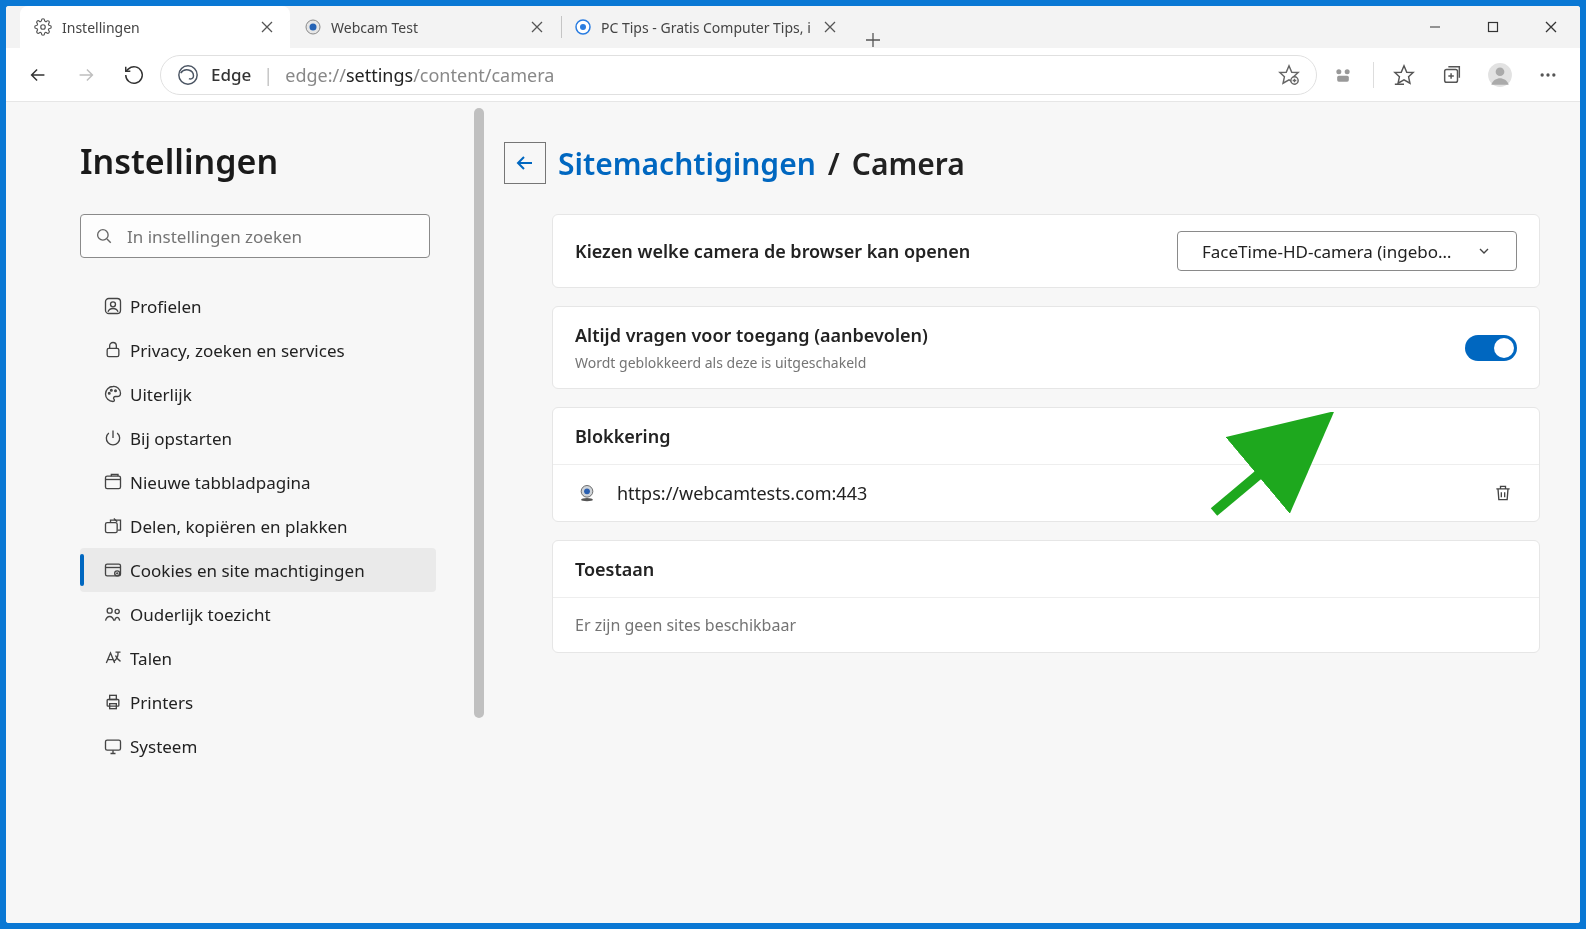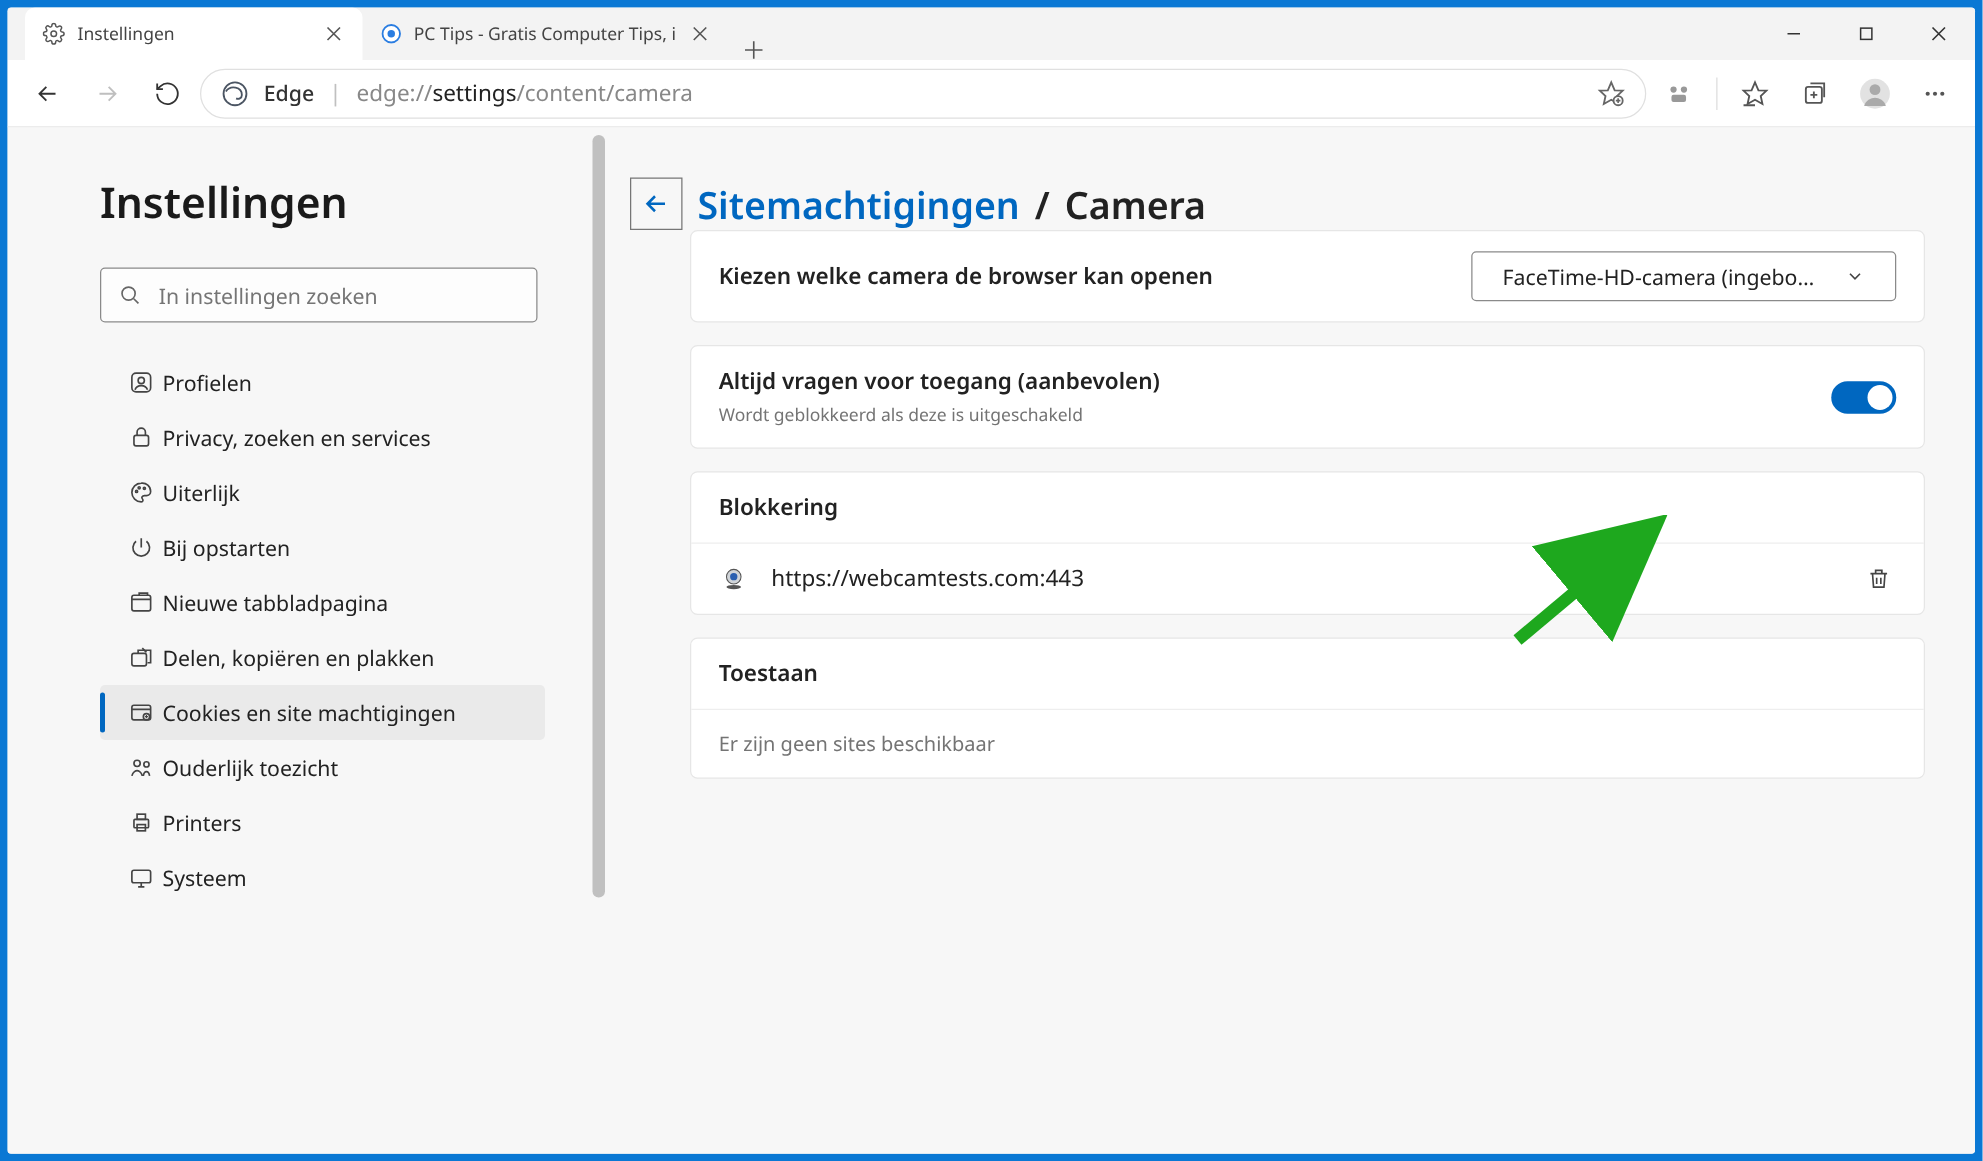--- a/index.html
+++ b/index.html
@@ -43,21 +43,21 @@
   .search-box { width: 350px; height: 44px; border: 1px solid #8a8a8a; border-radius: 4px; display: flex; align-items: center; padding: 0 14px; gap: 14px; margin-bottom: 26px; color: #666; font-size: 17px; background: #fdfdfd; }
   .search-box input { border: none; outline: none; flex: 1; font-size: 17px; color: #333; background: transparent; }
   .nav-list { list-style: none; }
   .nav-item { display: flex; align-items: center; height: 44px; padding-left: 22px; gap: 6px; font-size: 17px; color: #222; cursor: pointer; margin-right: 48px; border-radius: 4px; position: relative; }
   .nav-item.active { background: #eaeaea; }
   .nav-item.active::before { content: ""; position: absolute; left: 0; top: 6px; bottom: 6px; width: 4px; background: #0067c0; border-radius: 2px; }
   .nav-item .nav-icon { width: 22px; height: 22px; display: flex; align-items: center; justify-content: center; color: #444; }
 
   
   .main { flex: 1; padding: 40px 40px 0 20px; overflow: hidden; position: relative; }
-  .breadcrumb { display: flex; align-items: center; gap: 12px; }
+  .breadcrumb { display: flex; align-items: center; gap: 12px; margin-bottom: 30px; }
   .back-box { width: 42px; height: 42px; border: 1px solid #767676; display: flex; align-items: center; justify-content: center; cursor: pointer; color: #0067c0; }
   .crumb-link { color: #0067c0; font-size: 30px; font-weight: 600; }
   .crumb-sep { color: #222; font-size: 30px; font-weight: 600; }
   .crumb-current { color: #222; font-size: 30px; font-weight: 600; }
 
   .card { background: #fff; border: 1px solid #e6e6e6; border-radius: 6px; margin: 0 0 18px 48px; }
   .card-row { display: flex; align-items: center; padding: 16px 22px; }
   .card-title { font-size: 18px; font-weight: 600; color: #222; flex: 1; }
   .card-sub { font-size: 14px; color: #747474; margin-top: 6px; }
   .select-box { width: 340px; height: 40px; border: 1px solid #8a8a8a; border-radius: 4px; display: flex; align-items: center; padding: 0 24px; font-size: 17px; color: #222; cursor: pointer; justify-content: space-between; background: #fff; }
@@ -86,20 +86,34 @@
   <div class="titlebar">
     <div class="tabs">
       <div class="tab active">
         <span>
           <svg width="18" height="18" viewBox="0 0 24 24" fill="none" stroke="#555" stroke-width="1.6">
               <circle cx="12" cy="12" r="3"></circle>
               <path d="M19.4 15a1.7 1.7 0 0 0 .34 1.87l.06.06a2 2 0 1 1-2.83 2.83l-.06-.06a1.7 1.7 0 0 0-1.87-.34 1.7 1.7 0 0 0-1.03 1.56V21a2 2 0 1 1-4 0v-.09A1.7 1.7 0 0 0 9 19.4a1.7 1.7 0 0 0-1.87.34l-.06.06a2 2 0 1 1-2.83-2.83l.06-.06A1.7 1.7 0 0 0 4.6 15a1.7 1.7 0 0 0-1.56-1.03H3a2 2 0 1 1 0-4h.09A1.7 1.7 0 0 0 4.6 9a1.7 1.7 0 0 0-.34-1.87l-.06-.06A2 2 0 1 1 7.03 4.24l.06.06A1.7 1.7 0 0 0 9 4.64 1.7 1.7 0 0 0 10.03 3.08V3a2 2 0 1 1 4 0v.09c0 .68.4 1.29 1.03 1.55a1.7 1.7 0 0 0 1.87-.34l.06-.06a2 2 0 1 1 2.83 2.83l-.06.06A1.7 1.7 0 0 0 19.4 9c.26.63.87 1.03 1.55 1.03H21a2 2 0 1 1 0 4h-.09c-.68 0-1.29.4-1.55 1.03z"></path>
             </svg>
         </span>
         <span class="tab-title">Instellingen</span>
+        <span class="tab-close">
+          <svg width="12" height="12" viewBox="0 0 12 12">
+              <path d="M1 1 L11 11 M11 1 L1 11" stroke="#555" stroke-width="1.3"></path>
+            </svg>
+        </span>
+      </div>
+      <div class="tab">
+        <span>
+          <svg width="16" height="16" viewBox="0 0 16 16">
+              <circle cx="8" cy="8" r="7" fill="#e6e6e6" stroke="#888"></circle>
+              <circle cx="8" cy="8" r="3.5" fill="#2563b5"></circle>
+            </svg>
+        </span>
+        <span class="tab-title">Webcam Test</span>
         <span class="tab-close">
           <svg width="12" height="12" viewBox="0 0 12 12">
               <path d="M1 1 L11 11 M11 1 L1 11" stroke="#555" stroke-width="1.3"></path>
             </svg>
         </span>
       </div>
       <div class="tab">
         <span>
           <svg width="16" height="16" viewBox="0 0 16 16">
               <circle cx="8" cy="8" r="7" fill="#fff" stroke="#2a7de1" stroke-width="1.5"></circle>
@@ -297,20 +311,29 @@
           </li>
         <li class="nav-item">
             <span class="nav-icon">
               <svg width="20" height="20" viewBox="0 0 24 24" fill="none" stroke="#444" stroke-width="1.6">
                 <circle cx="8" cy="8" r="3"></circle>
                 <circle cx="17" cy="9" r="2.5"></circle>
                 <path d="M3 20c1-4 4-5 5-5s4 1 5 5M14 20c.5-3 2-4 3-4s2.5 1 3 4"></path>
               </svg>
             </span>
             <span>Ouderlijk toezicht</span>
+          </li>
+        <li class="nav-item">
+            <span class="nav-icon">
+              <svg width="20" height="20" viewBox="0 0 24 24" fill="none" stroke="#444" stroke-width="1.6">
+                <path d="M4 18L9 6l5 12M6 14h6"></path>
+                <path d="M15 5h6M18 5v2c0 4-2 7-5 9M15 9c1 3 3 5 6 7"></path>
+              </svg>
+            </span>
+            <span>Talen</span>
           </li>
         <li class="nav-item">
             <span class="nav-icon">
               <svg width="20" height="20" viewBox="0 0 24 24" fill="none" stroke="#444" stroke-width="1.6">
                 <rect x="5" y="9" width="14" height="8" rx="1"></rect>
                 <rect x="8" y="4" width="8" height="5"></rect>
                 <rect x="8" y="14" width="8" height="6"></rect>
               </svg>
             </span>
             <span>Printers</span>

